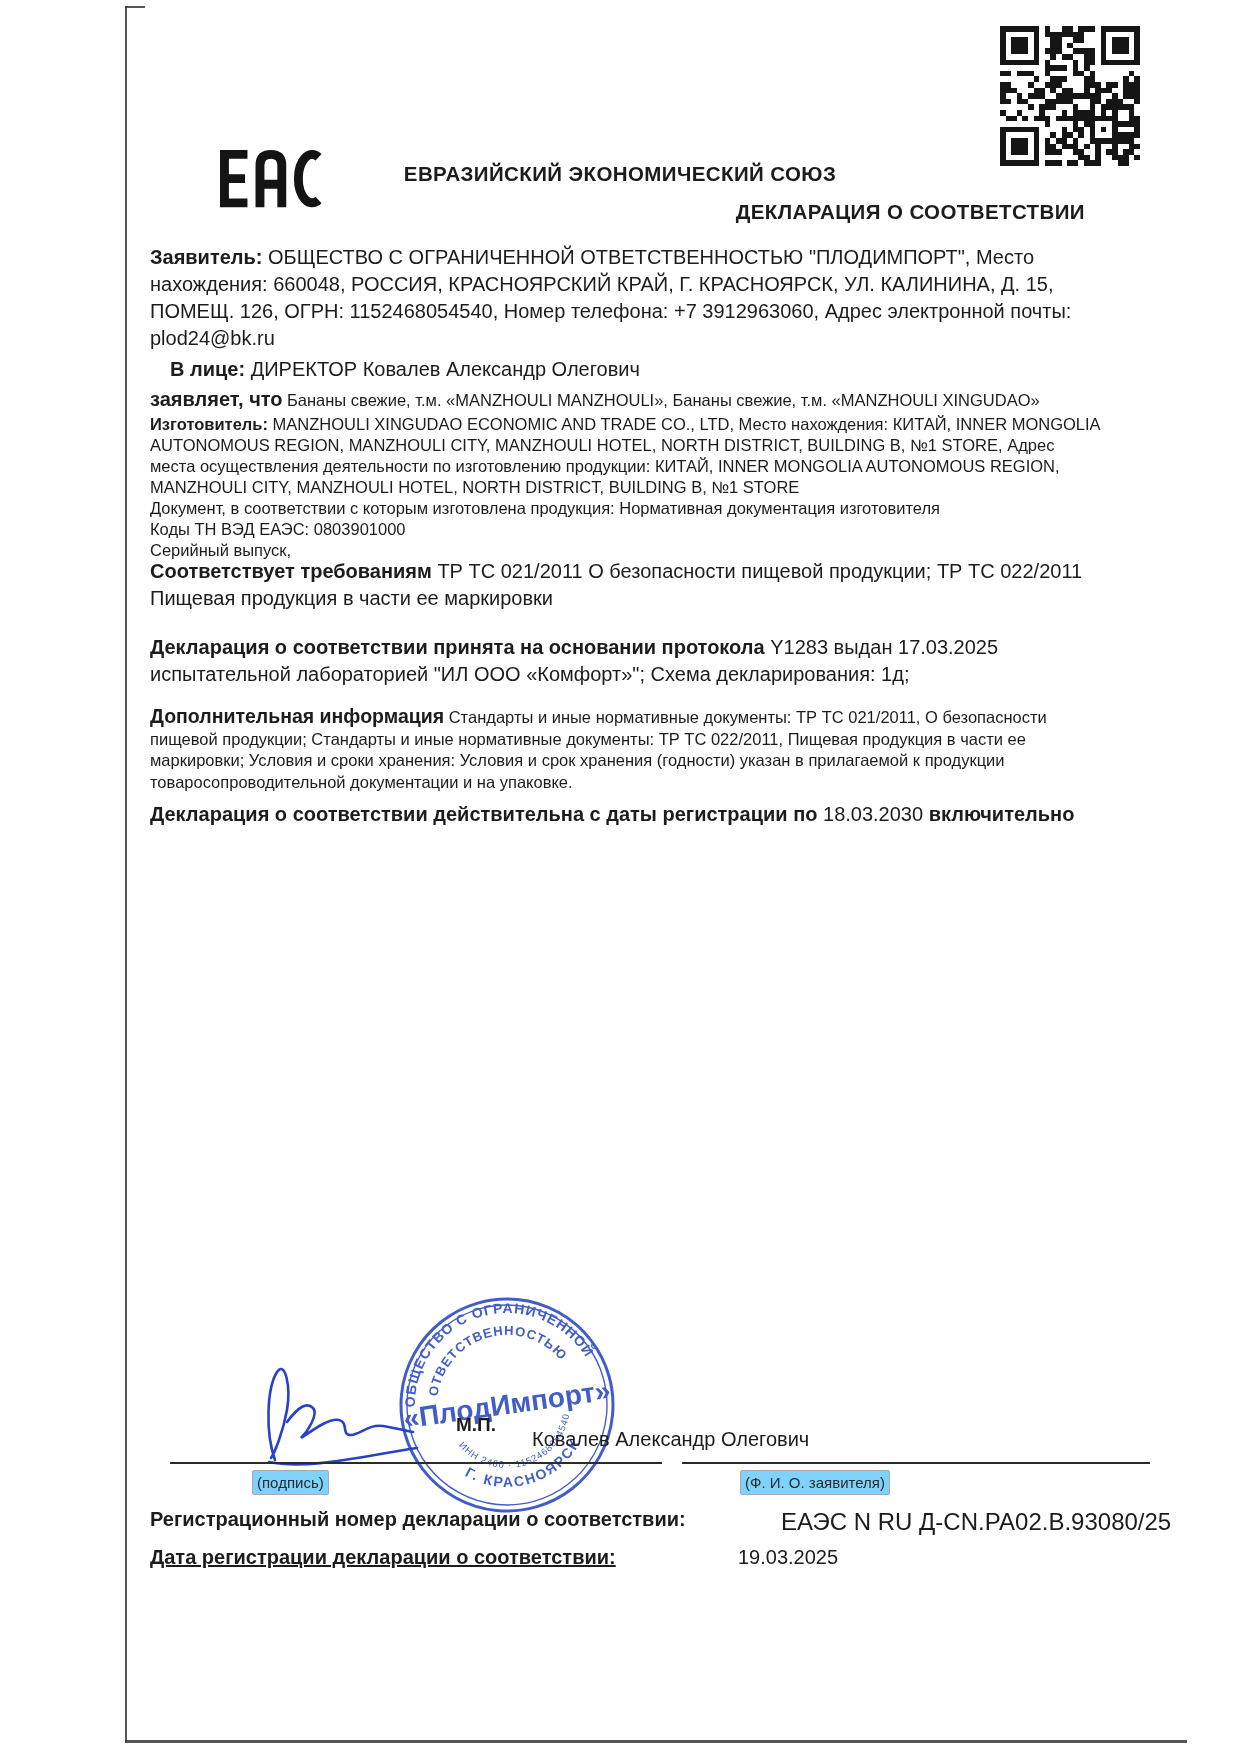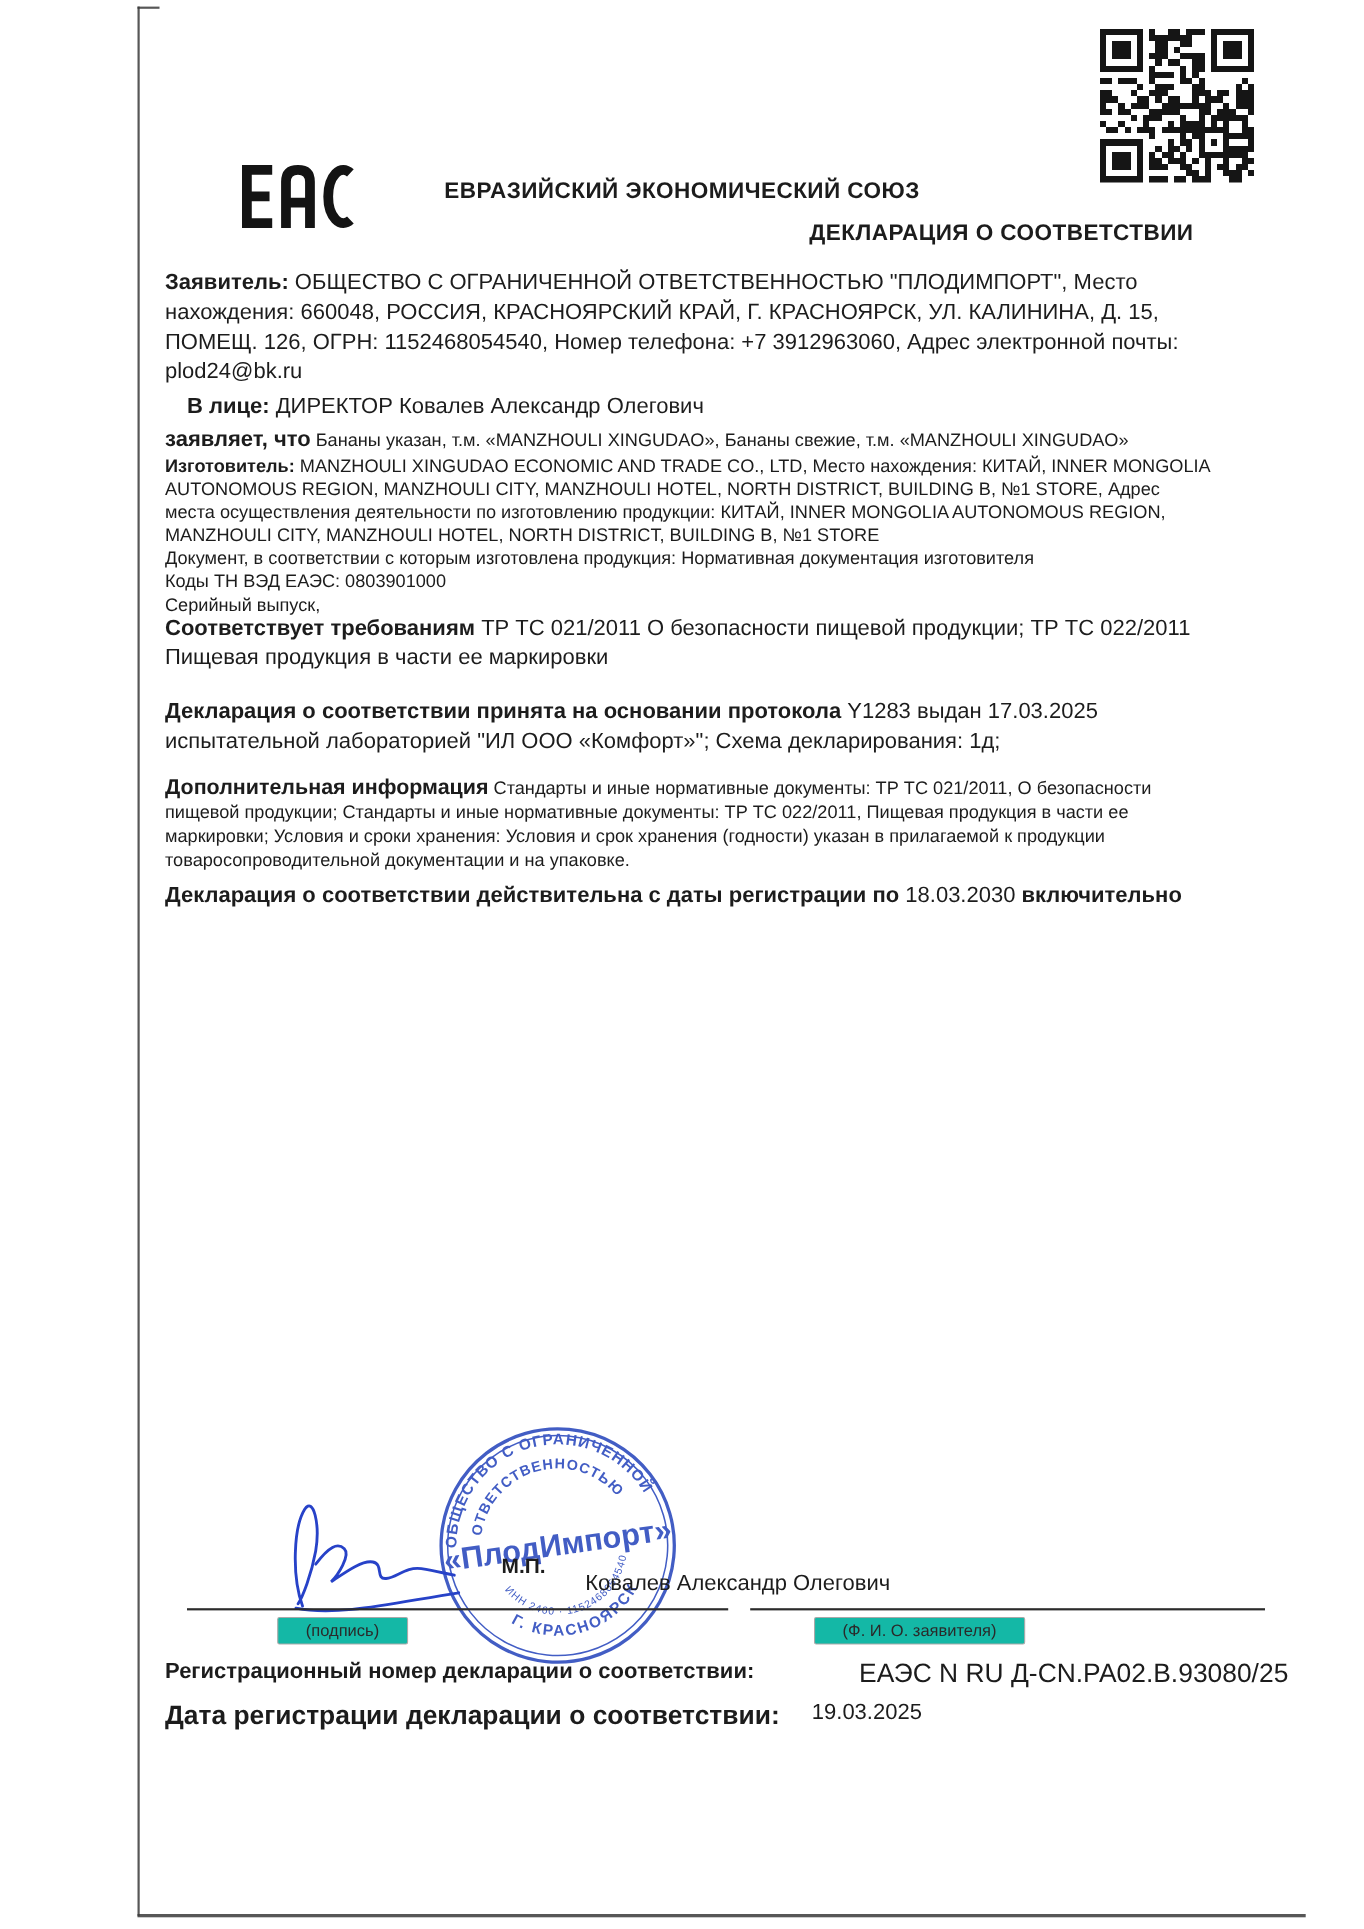--- a/index.html
+++ b/index.html
@@ -15,21 +15,21 @@
   }
   .abs{position:absolute;}
   p{margin:0;}
   .b{font-weight:bold;}
   .t20{font-size:20px;line-height:27px;}
   .t16{font-size:16.5px;line-height:21px;}
   .title{font-weight:bold;font-size:20.5px;letter-spacing:.4px;text-align:center;}
   .caption-box{
     font-size:15px;color:#2a2a2a;
     border:1px solid #a9a9a9;border-radius:2px;
-    padding:3px 25px;background:#14b8a6;
+    padding:3px 4px;background:#7dd3fc;
   }
   .rule{border-top:2px solid #2b2b2b;height:0;}
   .scanline{background:#3a3a3a;opacity:.85;}
   svg text{font-family:"Liberation Sans", sans-serif;}
   .stamp-wrap{transform:rotate(-16deg);opacity:.92;z-index:1;}
   .over-stamp{z-index:2;}
 </style>
 </head>
 <body>
 
@@ -305,21 +305,21 @@
   </p>
 
   <p class="abs t20" style="left:104px;top:356px;width:940px;margin-left:26px;">
     <b>В лице:</b>
     <span>ДИРЕКТОР Ковалев Александр Олегович</span>
   </p>
 
   <div class="abs" style="left:110px;top:386px;width:950px;">
     <p style="line-height:26px;">
       <b class="t20">заявляет, что</b>
-      <span class="t16">Бананы указан, т.м.  «MANZHOULI XINGUDAO», Бананы свежие, т.м.  «MANZHOULI XINGUDAO»</span>
+      <span class="t16">Бананы свежие, т.м.  «MANZHOULI MANZHOULI», Бананы свежие, т.м.  «MANZHOULI XINGUDAO»</span>
     </p>
     <p class="t16">
       <b>Изготовитель:</b>
       <span>MANZHOULI XINGUDAO ECONOMIC AND TRADE CO., LTD, Место нахождения: КИТАЙ, INNER MONGOLIA AUTONOMOUS REGION, MANZHOULI CITY, MANZHOULI HOTEL, NORTH DISTRICT, BUILDING B, №1 STORE, Адрес места осуществления деятельности по изготовлению продукции: КИТАЙ, INNER MONGOLIA AUTONOMOUS REGION, MANZHOULI CITY, MANZHOULI HOTEL, NORTH DISTRICT, BUILDING B, №1 STORE</span>
     </p>
     <p class="t16">Документ, в соответствии с которым изготовлена продукция: Нормативная документация изготовителя</p>
     <p class="t16">Коды ТН ВЭД ЕАЭС: 0803901000</p>
     <p class="t16">Серийный выпуск,</p>
   </div>
 
@@ -383,16 +383,16 @@
   <div class="abs over-stamp b" style="left:416px;top:1414px;font-size:19px;">М.П.</div>
   <div class="abs over-stamp" style="left:492px;top:1428px;font-size:20px;">Ковалев Александр Олегович</div>
 
   <div class="abs rule over-stamp" style="left:130px;top:1462px;width:492px;"></div>
   <div class="abs rule over-stamp" style="left:642px;top:1462px;width:468px;"></div>
   <div class="abs caption-box over-stamp" style="left:212px;top:1470px;">(подпись)</div>
   <div class="abs caption-box over-stamp" style="left:700px;top:1470px;">(Ф. И. О. заявителя)</div>
 
   <div class="abs b over-stamp" style="left:110px;top:1508px;font-size:20px;">Регистрационный номер декларации о соответствии:</div>
   <div class="abs over-stamp" style="left:698px;top:1508px;font-size:24px;margin-left:43px;">ЕАЭС N RU Д-CN.РА02.В.93080/25</div>
-  <div class="abs b over-stamp" style="left:110px;top:1546px;font-size:24px;">Дата регистрации декларации о соответствии:</div>
+  <div class="abs b over-stamp" style="left:110px;top:1546px;font-size:20px;text-decoration:underline;">Дата регистрации декларации о соответствии:</div>
   <div class="abs over-stamp" style="left:698px;top:1546px;font-size:20px;">19.03.2025</div>
 
 </div>
 
 </body></html>

